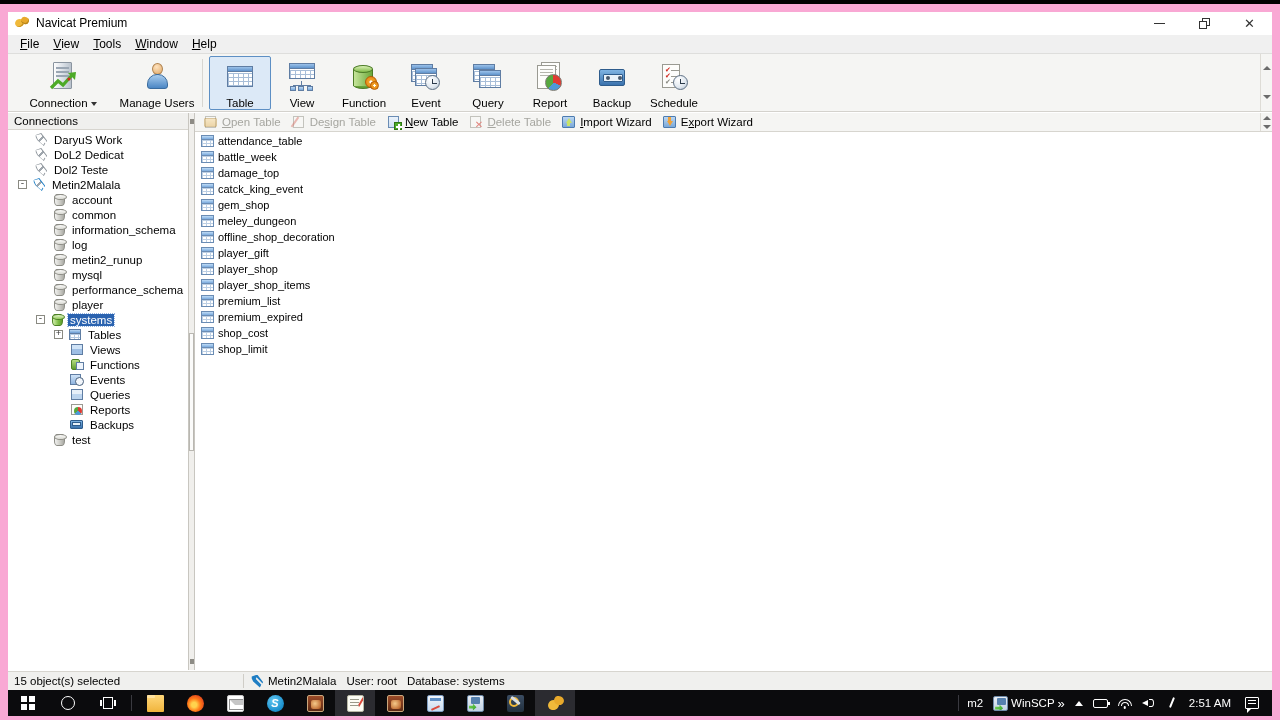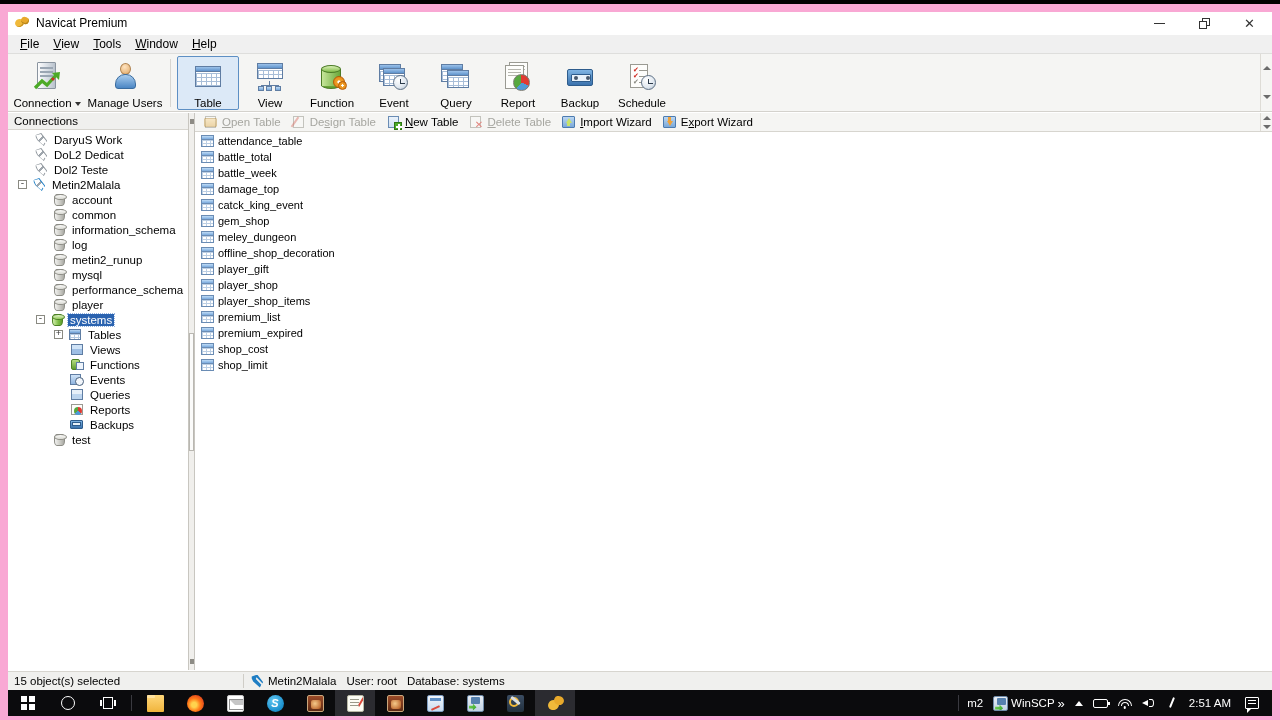--- a/index.html
+++ b/index.html
@@ -74,21 +74,21 @@
   .tb-btn {
     width: 62px; height: 54px; display: flex; flex-direction: column;
     align-items: center; justify-content: flex-start; padding-top: 4px;
     cursor: default; border: 1px solid transparent; border-radius: 2px;
     position: relative;
   }
   .tb-btn.selected { background: #dce9f7; border: 1px solid #5d8fc4; }
   .tb-btn .tb-label {
     font-size: 11.5px; color: #000; margin-top: 4px; white-space: nowrap;
   }
-  .tb-btn.wide { width: 78px; }
+  .tb-btn.wide { width: 78px; margin-left: 16px; }
   .tb-icon { width: 32px; height: 32px; position: relative; }
   .caret-down {
     width: 0; height: 0; border-left: 3px solid transparent;
     border-right: 3px solid transparent; border-top: 4px solid #333;
     display: inline-block; margin-left: 3px; vertical-align: middle;
   }
   
   .ico-server {
     position: absolute; left: 6px; top: 1px; width: 19px; height: 27px;
     background: linear-gradient(to right,#fdfdfd 0%,#dfe4ea 45%,#b9c2cc 100%);
@@ -1102,26 +1102,20 @@
           <div class="lrow">
             <span class="licon">
               <i></i>
             </span>
             <span>attendance_table</span>
           </div>
           <div class="lrow">
             <span class="licon">
               <i></i>
             </span>
-            <span>battle_total</span>
-          </div>
-          <div class="lrow">
-            <span class="licon">
-              <i></i>
-            </span>
             <span>battle_week</span>
           </div>
           <div class="lrow">
             <span class="licon">
               <i></i>
             </span>
             <span>damage_top</span>
           </div>
           <div class="lrow">
             <span class="licon">

